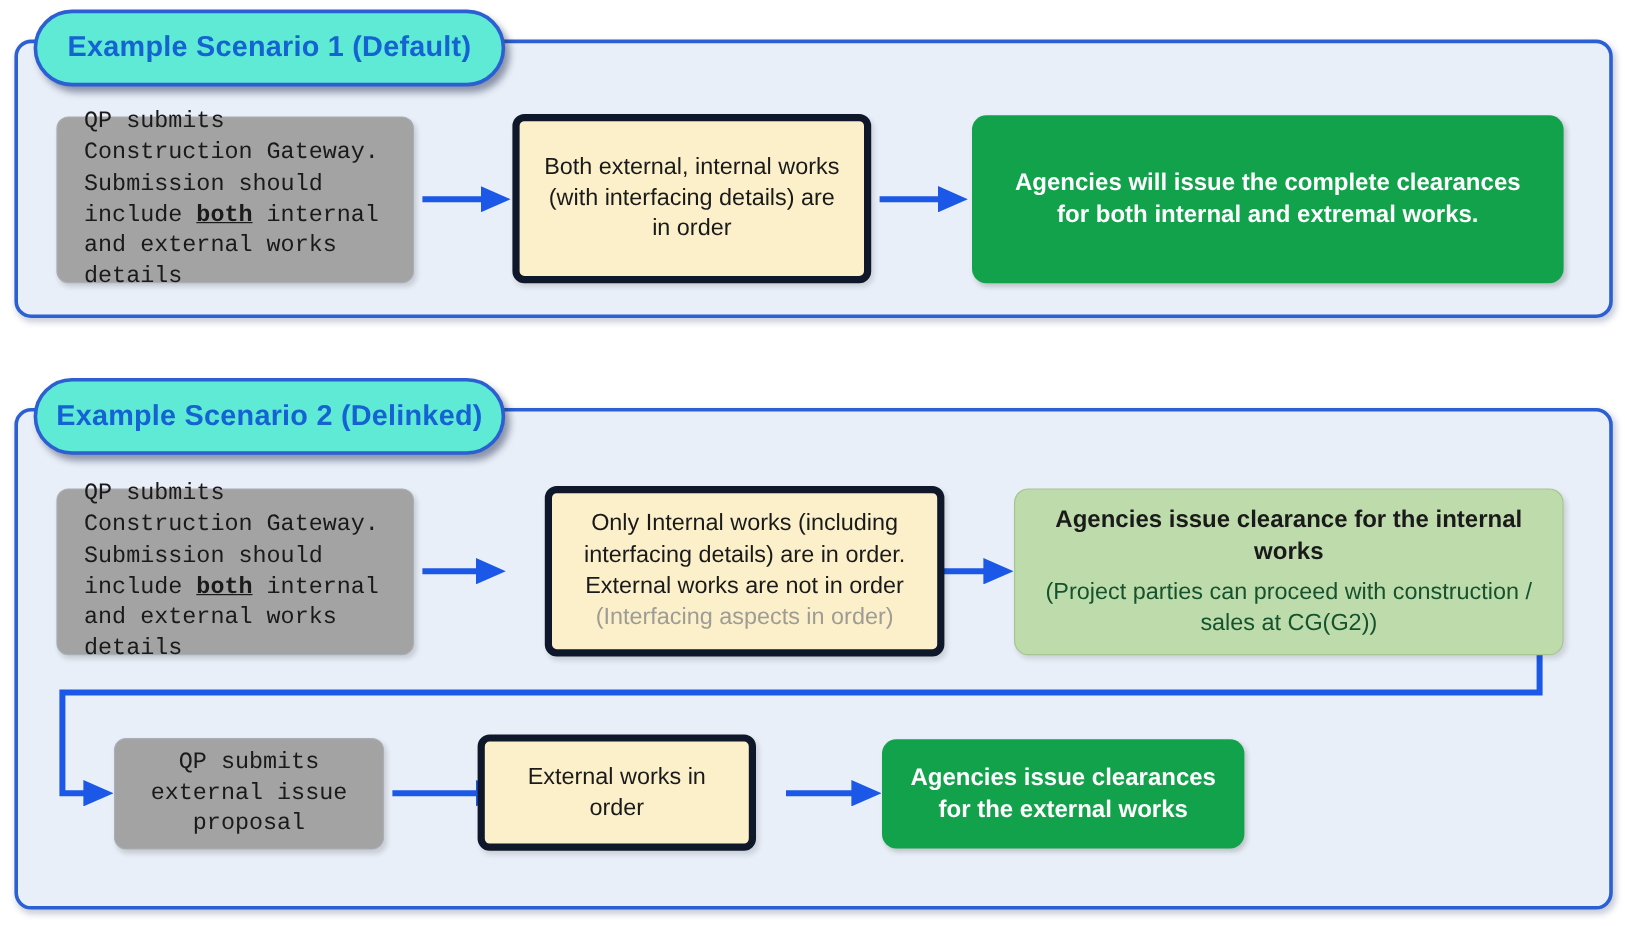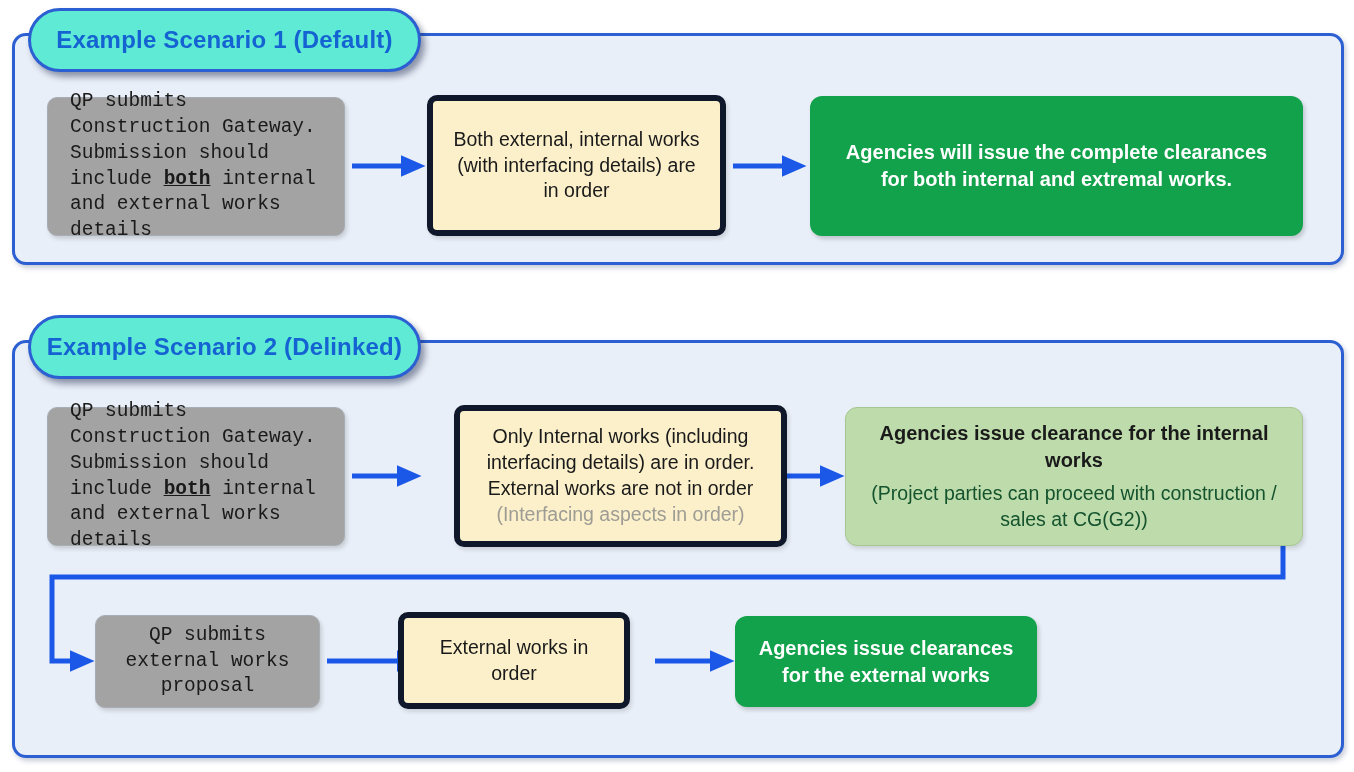--- a/index.html
+++ b/index.html
@@ -102,21 +102,21 @@
     <div>Only Internal works (including interfacing details) are in order. External works are not in order</div>
     <div class="tan-note">(Interfacing aspects in order)</div>
   </div>
 
   <div class="fbox lightgreen-box" id="outcome-box-2">
     <div class="bold-main">Agencies issue clearance for the internal works</div>
     <div class="note gray-note">(Project parties can proceed with construction / sales at CG(G2))</div>
   </div>
 
   <div class="fbox white-box" id="qp-ext-box">
-    <div>QP submits external works proposal</div>
+    <div>QP submits external issue proposal</div>
   </div>
 
   <div class="fbox yellow-box" id="cond-ext-box">
     <div>External works in order</div>
   </div>
 
   <div class="fbox green-box" id="outcome-ext-box">
     <div class="bold-main">Agencies issue clearances for the external works</div>
   </div>
 

